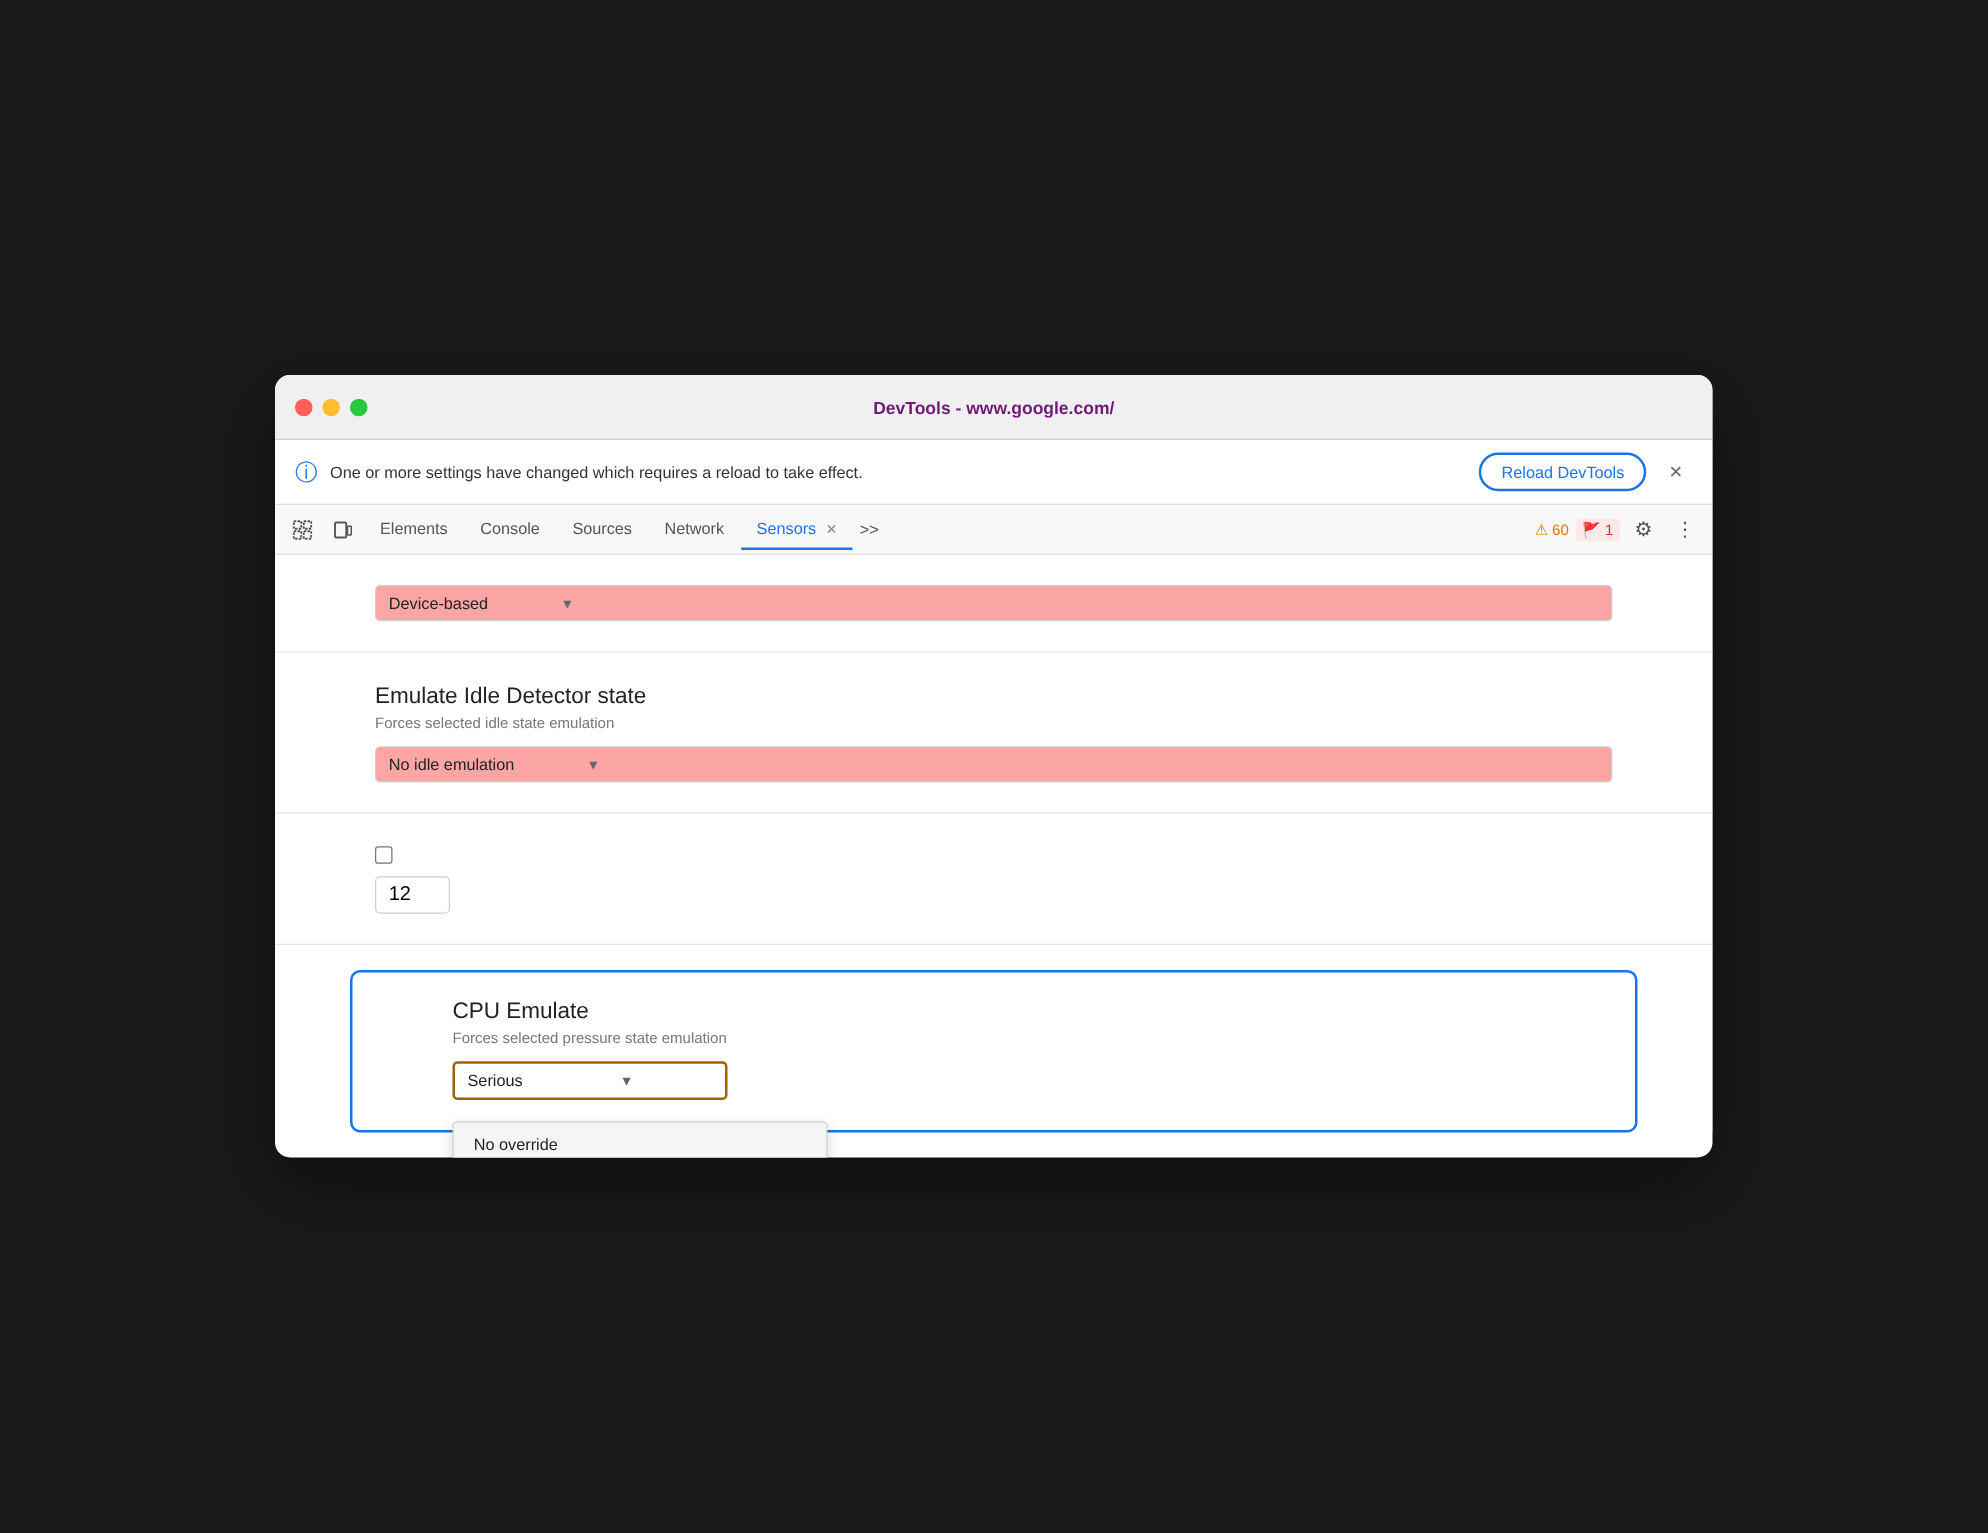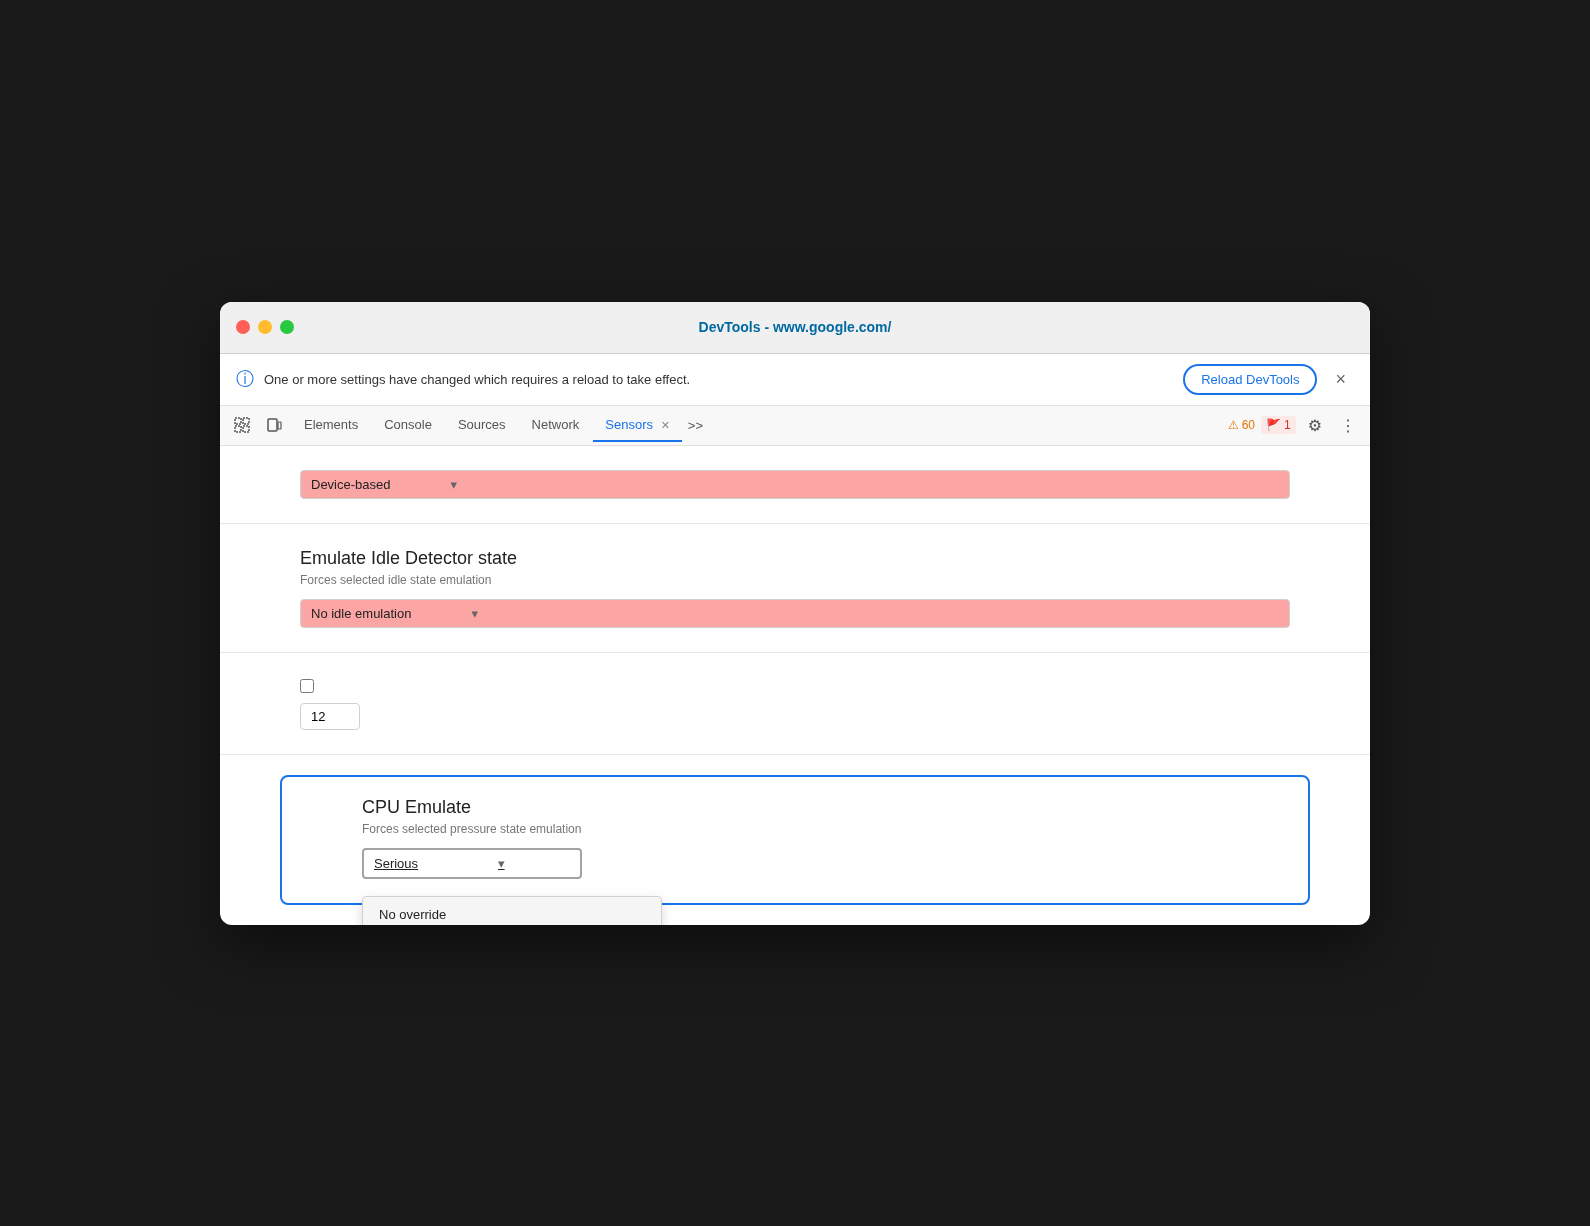--- a/index.html
+++ b/index.html
@@ -38,21 +38,21 @@
       height: 14px;
       border-radius: 50%;
       cursor: pointer;
     }
     .tl-close { background: #ff5f57; }
     .tl-minimize { background: #ffbd2e; }
     .tl-maximize { background: #28c840; }
     .titlebar-title {
       font-size: 14px;
       font-weight: 600;
-      color: #0369a1;
+      color: #701a75;
     }
     .notification-bar {
       background: #fff;
       border-bottom: 1px solid #e0e0e0;
       padding: 10px 16px;
       display: flex;
       align-items: center;
       gap: 10px;
     }
     .notification-icon {
@@ -202,49 +202,48 @@
       margin-top: 2px;
       flex-shrink: 0;
       cursor: pointer;
     }
     .checkbox-label { font-size: 14px; font-weight: 500; color: #222; }
     .checkbox-desc { font-size: 12px; color: #777; }
     .number-input {
       border: 1px solid #d0d0d0;
       border-radius: 4px;
       padding: 5px 10px;
-      font-size: 13px;
+      font-size: 16px;
       width: 60px;
       margin-top: 10px;
     }
     .cpu-section {
       padding: 20px 80px 24px;
       border: 2.5px solid #1a73e8;
       border-radius: 8px;
       margin: 20px 60px;
       position: relative;
       background: #fff;
     }
     .cpu-dropdown-container {
       position: relative;
       display: inline-block;
     }
     .cpu-dropdown-trigger {
-      border: 2px solid #a3a3a3;
+      border: 2px solid #a16207;
       border-radius: 4px;
       padding: 6px 10px;
       font-size: 13px;
       color: #222;
       background: #fff;
       display: flex;
       align-items: center;
       gap: 80px;
       cursor: pointer;
       min-width: 220px;
-      text-decoration: underline;
     }
     .dropdown-menu {
       position: absolute;
       top: 48px;
       left: 0;
       background: #f5f5f5;
       border: 1px solid #d0d0d0;
       border-radius: 4px;
       min-width: 300px;
       z-index: 100;

